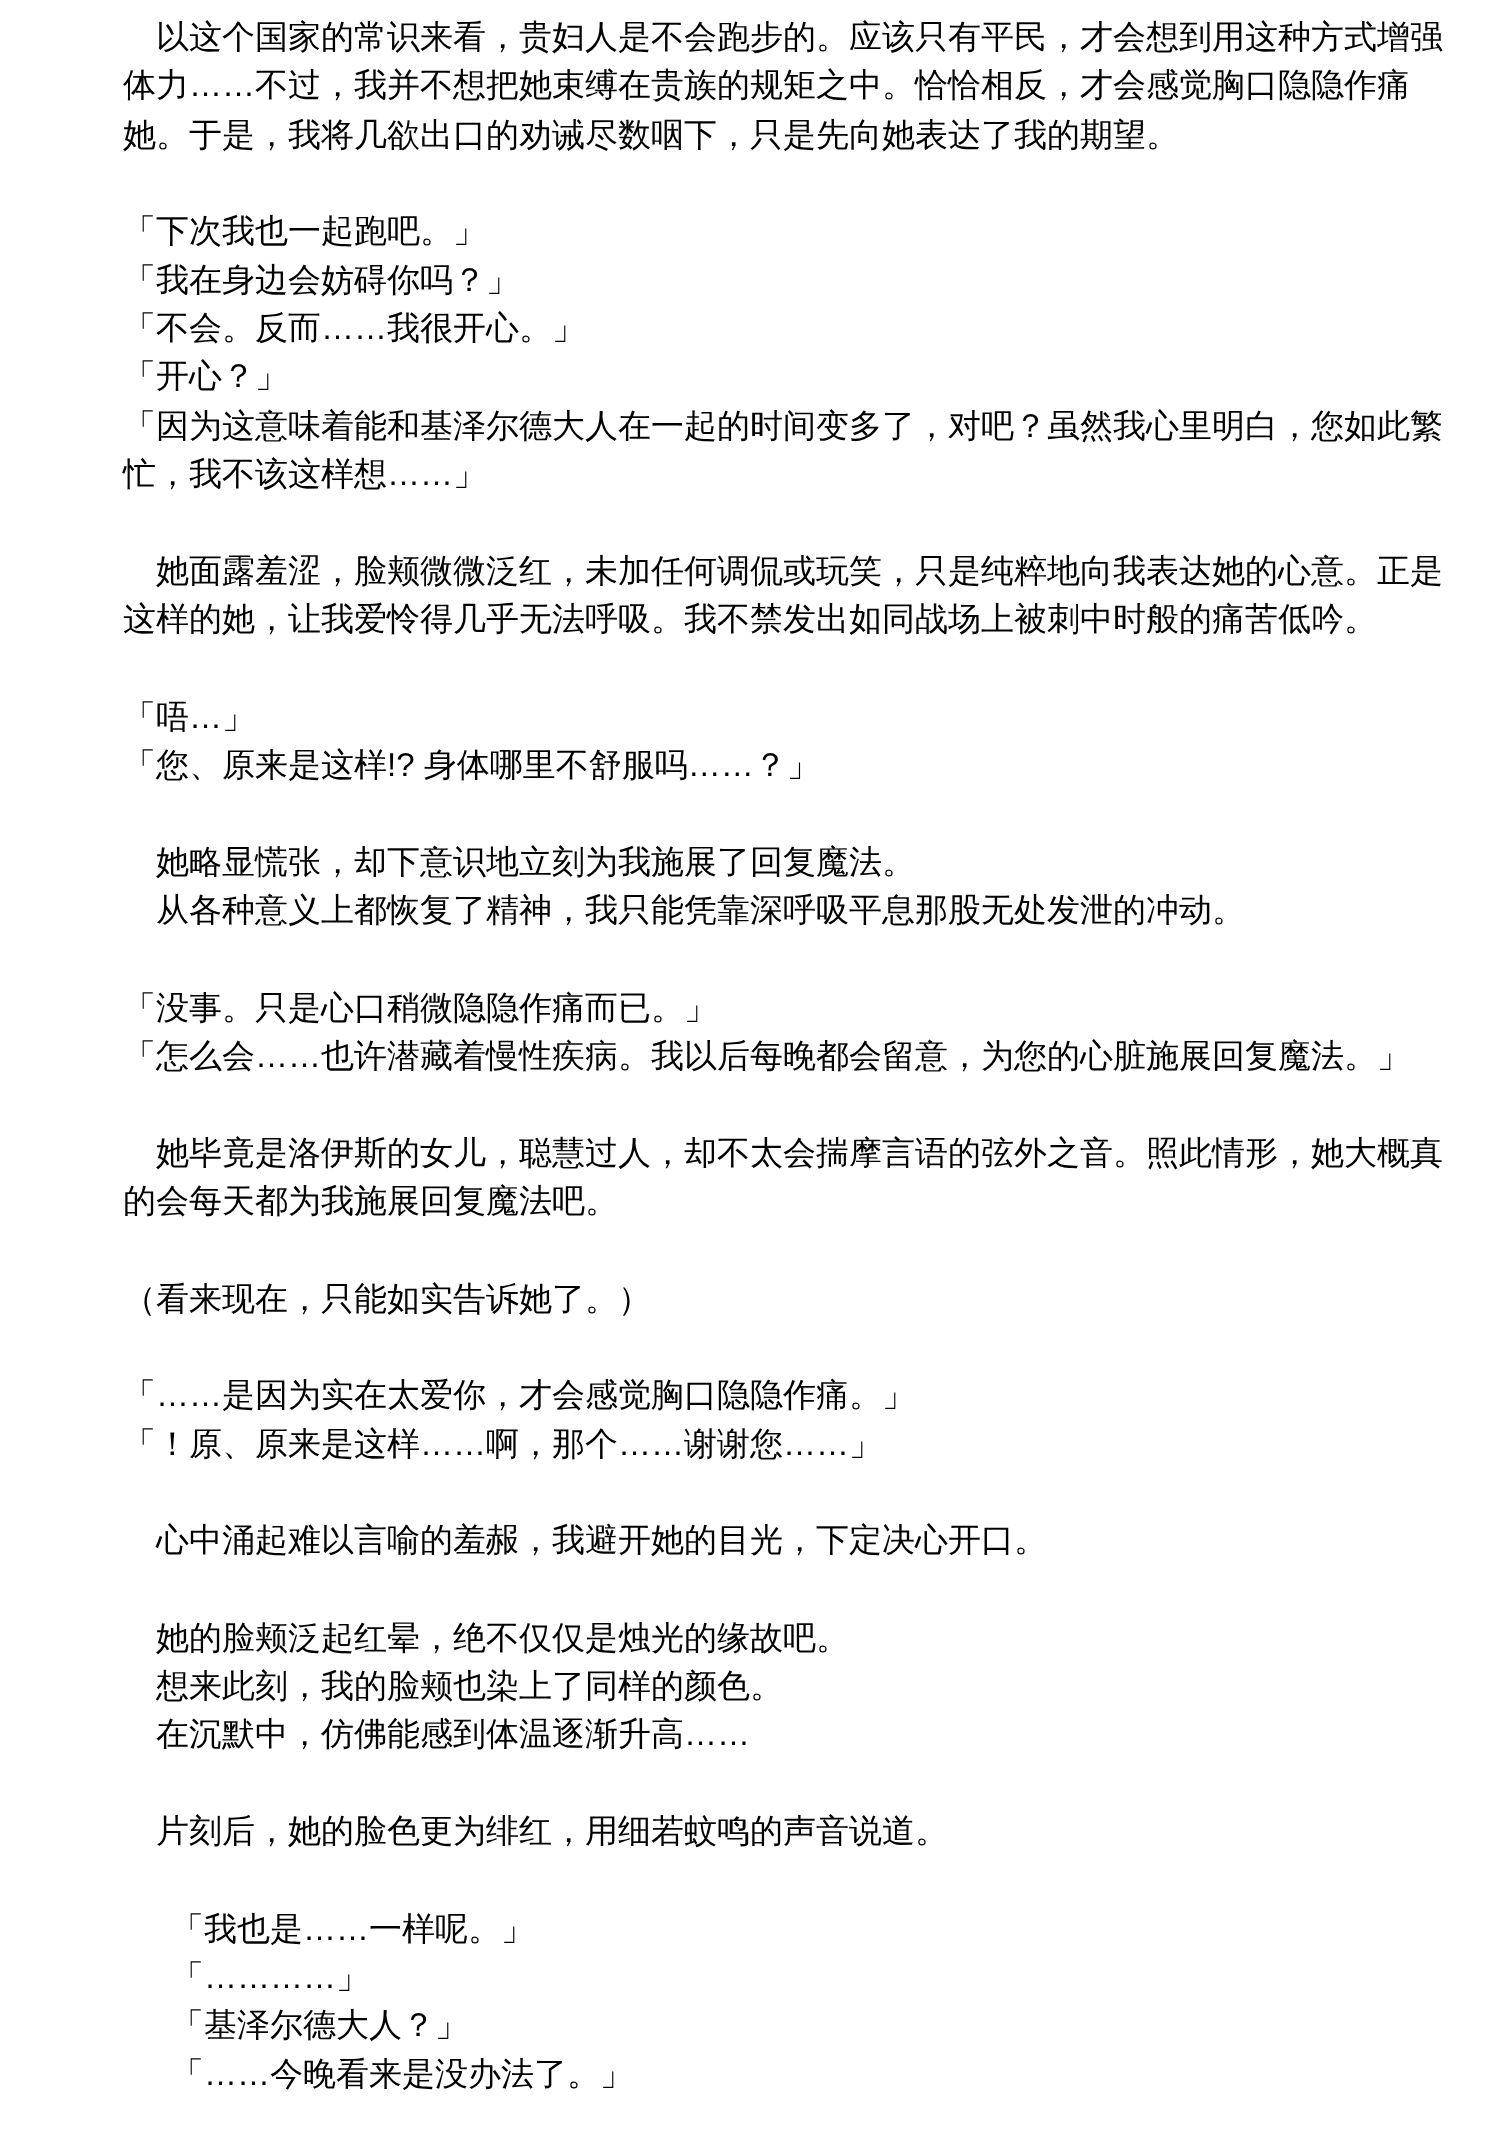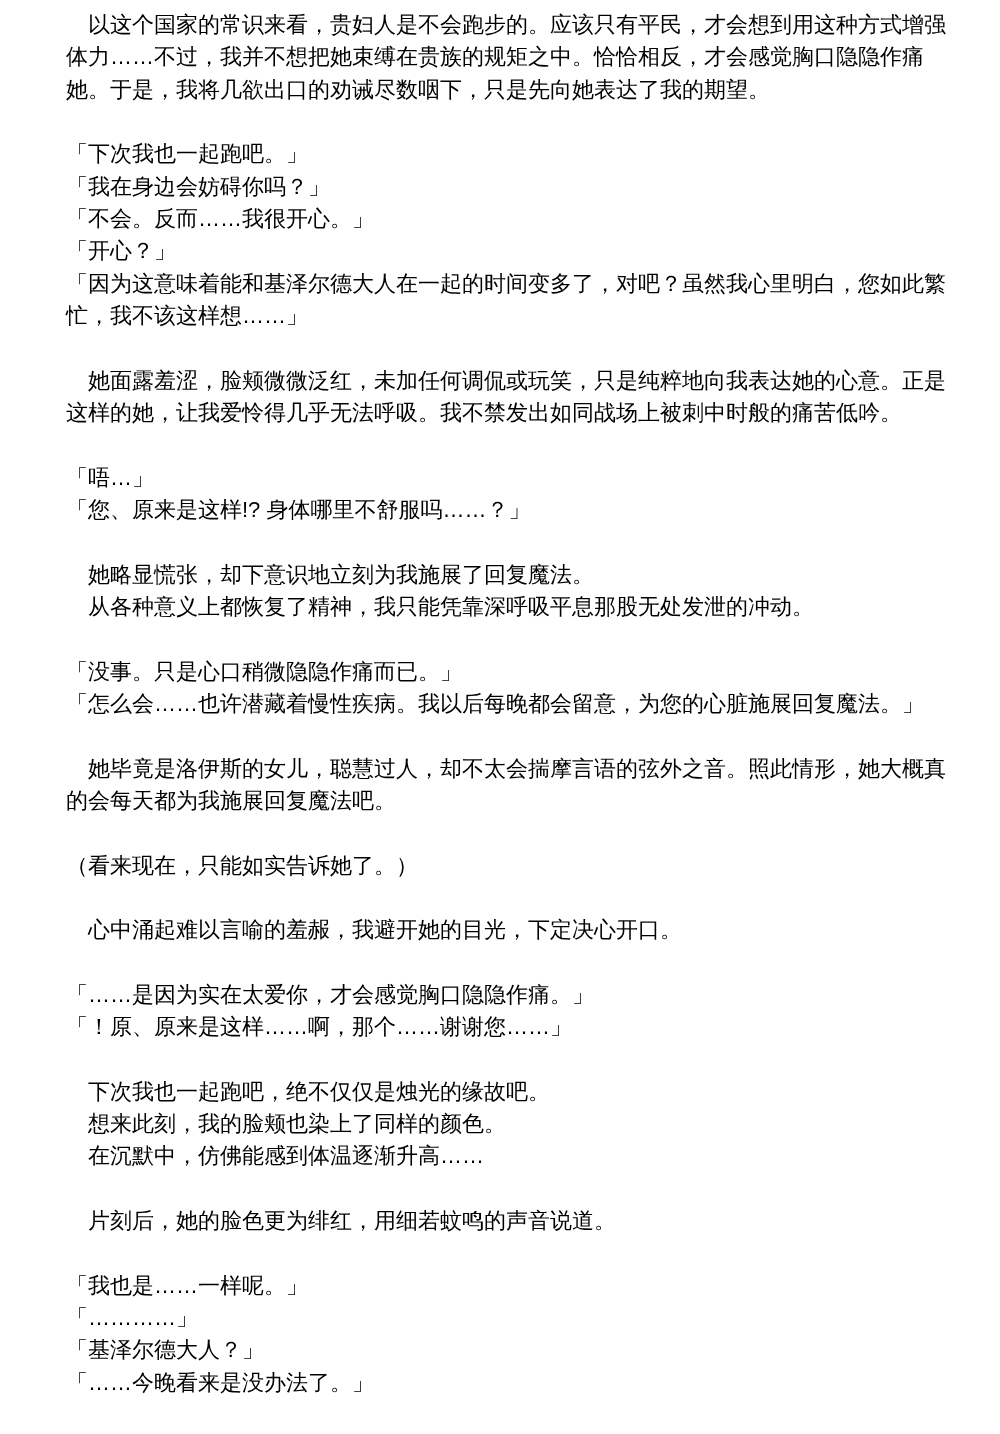--- a/index.html
+++ b/index.html
@@ -8,34 +8,36 @@
     background: #ffffff;
   }
   .page {
     position: relative;
     width: 1000px;
     height: 1434px;
     box-sizing: border-box;
     background: #ffffff;
     color: #000000;
     overflow: hidden;
+    padding-left: 16px;
   }
   .text-area {
     box-sizing: border-box;
     padding: 9px 50px 0 66px;
     font-family: "Liberation Sans", sans-serif;
     font-size: 22px;
     line-height: 32.33px;
     font-weight: 400;
   }
   .block {
     margin: 0 0 32.33px 0;
   }
   .block:last-child {
     margin-bottom: 0;
+    margin-left: 32px;
   }
   .line {
     white-space: pre;
     letter-spacing: 0;
   }
 </style>
 </head>
 <body>
 
 <main class="page" style="background: rgb(255, 255, 255); color: rgb(0, 0, 0);">
@@ -69,29 +71,29 @@
         <div class="line">「没事。只是心口稍微隐隐作痛而已。」</div>
         <div class="line">「怎么会……也许潜藏着慢性疾病。我以后每晚都会留意，为您的心脏施展回复魔法。」</div>
       </div>
       <div class="block narration">
         <div class="line">　她毕竟是洛伊斯的女儿，聪慧过人，却不太会揣摩言语的弦外之音。照此情形，她大概真</div>
         <div class="line">的会每天都为我施展回复魔法吧。</div>
       </div>
       <div class="block thought">
         <div class="line">（看来现在，只能如实告诉她了。）</div>
       </div>
-      <div class="block narration">
-        <div class="line">　心中涌起难以言喻的羞赧，我避开她的目光，下定决心开口。</div>
-      </div>
       <div class="block dialogue">
         <div class="line">「……是因为实在太爱你，才会感觉胸口隐隐作痛。」</div>
         <div class="line">「！原、原来是这样……啊，那个……谢谢您……」</div>
       </div>
       <div class="block narration">
-        <div class="line">　下次我也一起跑吧，绝不仅仅是烛光的缘故吧。</div>
+        <div class="line">　心中涌起难以言喻的羞赧，我避开她的目光，下定决心开口。</div>
+      </div>
+      <div class="block narration">
+        <div class="line">　她的脸颊泛起红晕，绝不仅仅是烛光的缘故吧。</div>
         <div class="line">　想来此刻，我的脸颊也染上了同样的颜色。</div>
         <div class="line">　在沉默中，仿佛能感到体温逐渐升高……</div>
       </div>
       <div class="block narration">
         <div class="line">　片刻后，她的脸色更为绯红，用细若蚊鸣的声音说道。</div>
       </div>
       <div class="block dialogue">
         <div class="line">「我也是……一样呢。」</div>
         <div class="line">「…………」</div>
         <div class="line">「基泽尔德大人？」</div>

